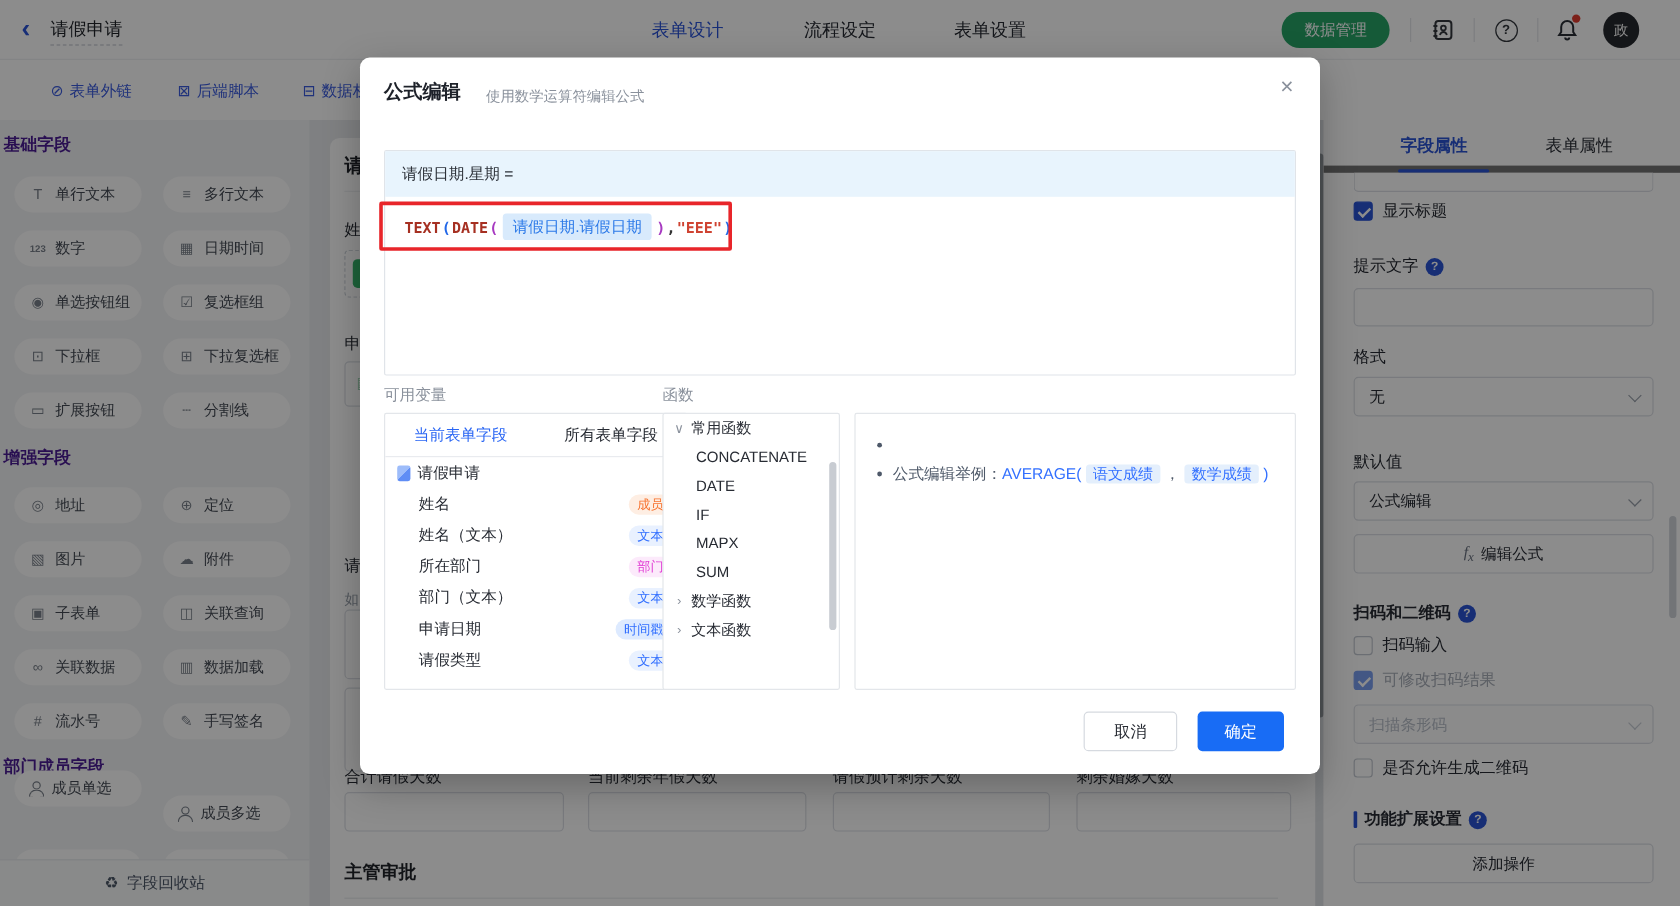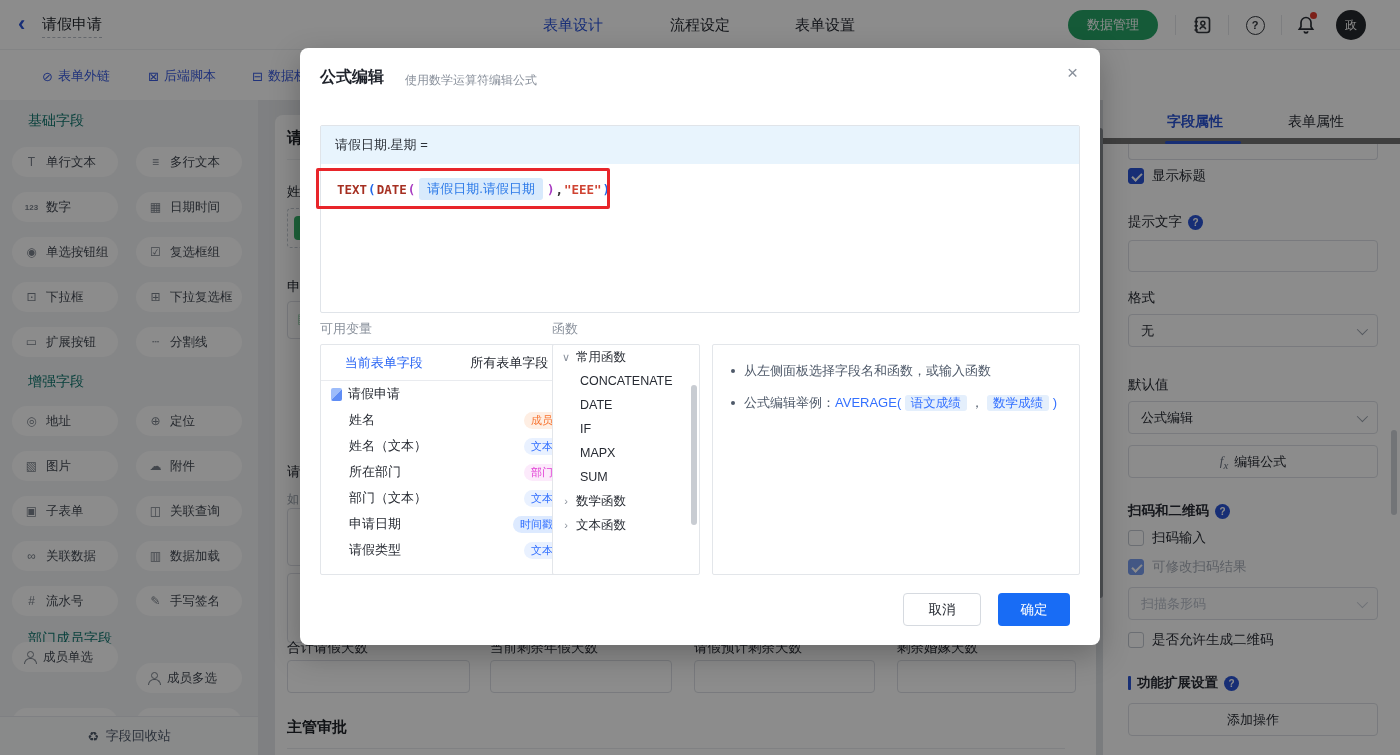--- a/index.html
+++ b/index.html
@@ -23,21 +23,21 @@
   
   .subbar { position:absolute; left:0; top:50px; width:1400px; height:50px; background:#fff; z-index:1; }
   .sublink { position:absolute; top:17px; font-size:13px; color:#3b5ce0; cursor:pointer; display:flex; align-items:center; gap:5px; }
   .sublink .ic { font-size:13px; }
   .btn-preview { position:absolute; left:1178px; top:59px; width:66px; height:32px; border-radius:16px; border:1px solid #3b5ce0; color:#3b5ce0; background:#fff; font-size:13px; display:flex; align-items:center; justify-content:center; cursor:pointer; }
   .btn-save { position:absolute; left:1256px; top:59px; width:72px; height:32px; border-radius:16px; background:#2148cf; color:#fff; font-size:13px; display:flex; align-items:center; justify-content:center; cursor:pointer; }
   .btn-share { position:absolute; left:1340px; top:59px; width:32px; height:32px; border-radius:50%; background:#3c66e8; display:flex; align-items:center; justify-content:center; cursor:pointer; }
 
   
   .sidebar { position:absolute; left:0; top:100px; width:258px; height:655px; background:#f3f4f6; z-index:1; }
-  .sec-h { position:absolute; left:28px; font-size:14px; font-weight:normal; color:#0f766e; }
+  .sec-h { position:absolute; left:3px; font-size:14px; font-weight:bold; color:#4c1d95; }
   .fpill { position:absolute; width:106px; height:30px; border-radius:16px; background:#fff; display:flex; align-items:center; gap:6px; padding-left:11px; cursor:pointer; }
   .fpill .ic { width:17px; color:#7b828c; font-size:12px; display:flex; justify-content:center; flex:none; }
   .fpill .ic.num { font-size:8px; font-weight:bold; letter-spacing:0; }
   .fpill .lb { font-size:12.5px; color:#444a54; white-space:nowrap; }
   .person { position:relative; width:14px; height:13px; flex:none; }
   .person::before { content:""; position:absolute; top:0; left:4px; width:5px; height:5px; border:1.4px solid #7b828c; border-radius:50%; }
   .person::after { content:""; position:absolute; bottom:0; left:1px; width:11px; height:5px; border:1.4px solid #7b828c; border-bottom:none; border-radius:6px 6px 0 0; }
   .side-foot { position:absolute; left:0; top:616px; width:258px; height:39px; background:#fafbfc; border-top:1px solid #e8eaee; display:flex; align-items:center; justify-content:center; gap:7px; font-size:13px; color:#4e5969; cursor:pointer; z-index:3; }
 
   
@@ -463,21 +463,20 @@
     <div class="frow fgroup">
         <span class="exp">›</span>
         <span>文本函数</span>
       </div>
     <div class="thumb" style="right:2px;top:40px;height:140px"></div>
   </div>
 
   <div class="panel tips" style="left:412px;width:368px">
     <div class="tipline">
       <span class="dot"></span>
-      <span>从左侧面板选择字段名和函数，或输入函数</span>
     </div>
     <div class="tipline">
       <span class="dot"></span>
       <span>
         <span>公式编辑举例：</span><span class="blue">AVERAGE(</span>
         <span class="chip">语文成绩</span>
         <span>，</span>
         <span class="chip">数学成绩</span>
         <span class="blue">)</span>
       </span>

